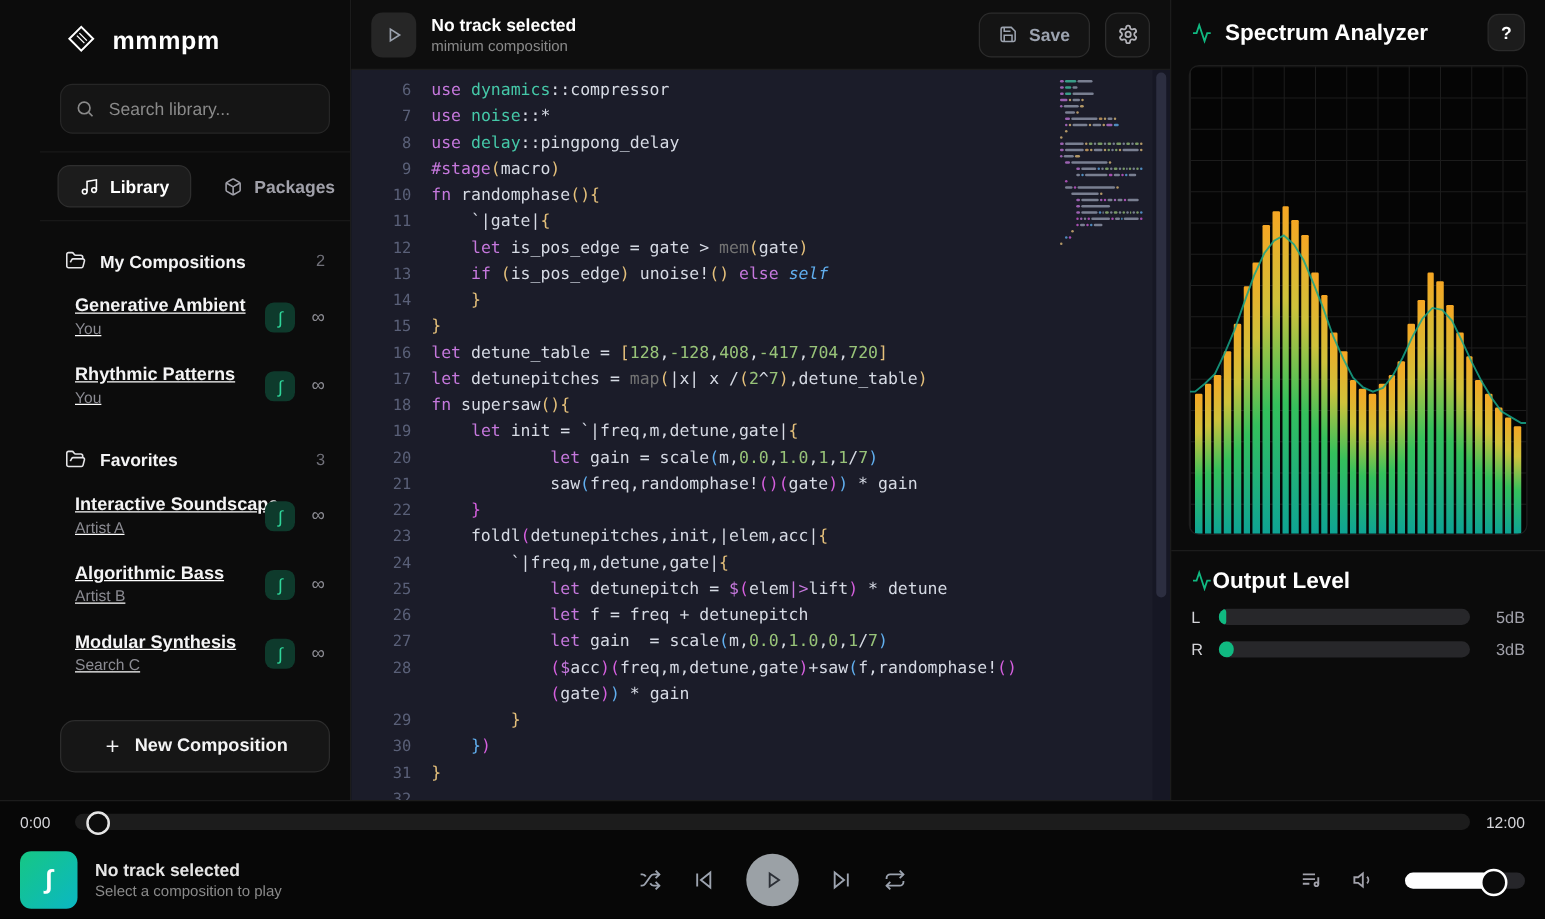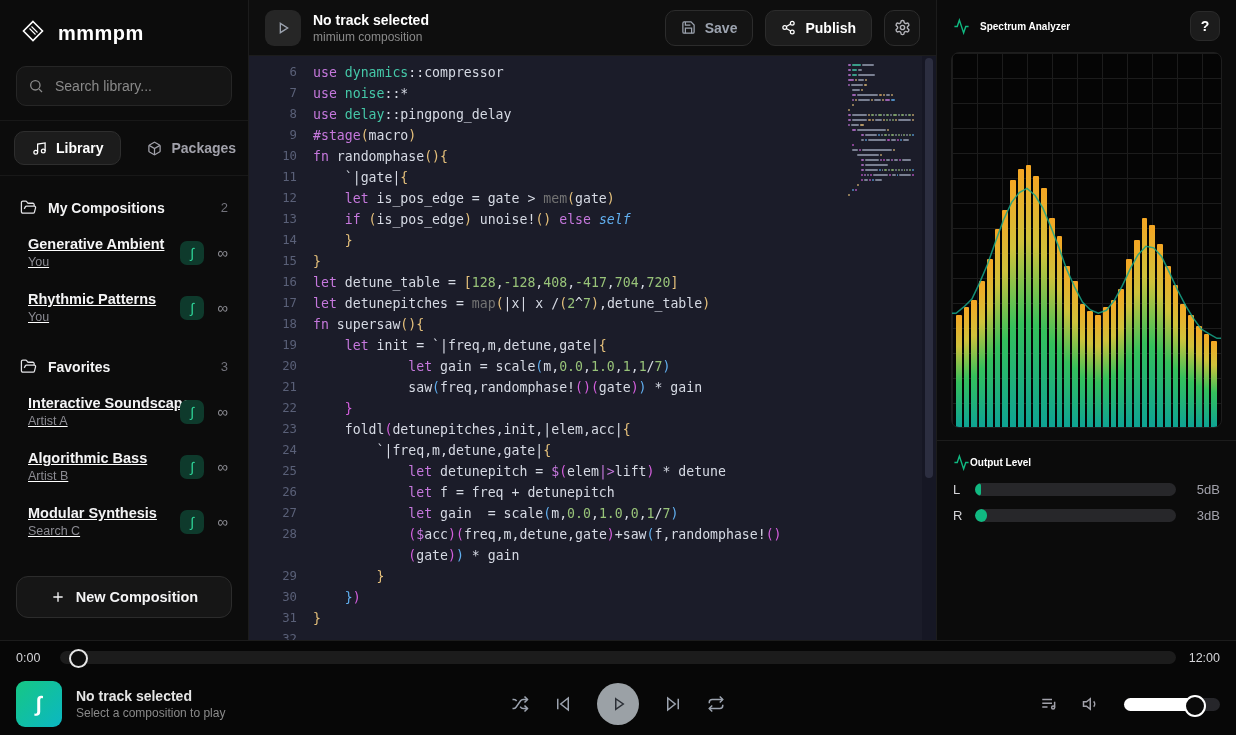--- a/index.html
+++ b/index.html
@@ -2,21 +2,21 @@
 <html><head>
 <meta charset="utf-8">
 <style>
   html,body{margin:0;padding:0;background:#000;}
   .app{position:relative;width:1236px;height:735px;background:#0a0a0a;color:#fff;
        font-family:"Liberation Sans",sans-serif;overflow:hidden;}
   .main-row{display:flex;height:640px;}
 
   
   .sidebar{width:248px;flex:0 0 248px;background:#0c0c0c;border-right:1px solid #1c1c1c;
-           display:flex;flex-direction:column;}
+           display:flex;flex-direction:column;padding-left:32px;}
   .logo-row{display:flex;align-items:center;gap:12px;padding:18px 20px 14px 20px;}
   .logo-text{font-size:20px;font-weight:700;letter-spacing:.5px;}
   .search-wrap{position:relative;margin:4px 16px 14px 16px;}
   .search-wrap svg{position:absolute;left:12px;top:12px;}
   .search-input{width:100%;box-sizing:border-box;height:40px;background:#151515;border:1px solid #262626;
                 border-radius:10px;color:#e5e5e5;padding:0 10px 0 38px;font-size:14px;outline:none;
                 font-family:"Liberation Sans",sans-serif;}
   .search-input::placeholder{color:#8a8a8a;}
   .tabs-row{display:flex;gap:8px;padding:10px 14px;border-top:1px solid #181818;border-bottom:1px solid #181818;align-items:flex-end;}
   .tab{display:flex;align-items:center;gap:9px;padding:8px 17px;border-radius:10px;font-size:14px;
@@ -65,21 +65,21 @@
   .minimap{position:absolute;top:8px;right:22px;width:66px;}
   .mm-row{height:2px;margin-bottom:3px;display:flex;gap:1px;}
   .mm-seg{height:2px;border-radius:1px;opacity:.75;}
   .scrollbar{position:absolute;right:0;top:0;bottom:0;width:14px;background:#161724;}
   .scroll-thumb{position:absolute;left:3px;top:2px;width:8px;height:72%;border-radius:4px;background:#2c2e40;}
 
   
   .rightpanel{width:300px;flex:0 0 300px;background:#0b0b0b;border-left:1px solid #1c1c1c;
               display:flex;flex-direction:column;box-sizing:border-box;}
   .rp-header{height:52px;flex:0 0 52px;display:flex;align-items:center;gap:10px;padding:0 16px;}
-  .rp-title{font-size:10px;font-weight:700;}
+  .rp-title{font-size:18px;font-weight:700;}
   .help-btn{margin-left:auto;width:30px;height:30px;border-radius:9px;background:#1c1c1c;
             border:1px solid #2a2a2a;color:#fff;font-size:14px;font-weight:700;display:flex;
             align-items:center;justify-content:center;cursor:pointer;}
   .spectrum{margin:0 14px;height:374px;position:relative;background:#050505;border:1px solid #1e1e1e;
             border-radius:8px;overflow:hidden;
             background-image:linear-gradient(#1c1c1c 1px,transparent 1px),
                              linear-gradient(90deg,#1c1c1c 1px,transparent 1px);
             background-size:25px 25px;}
   .bars{position:absolute;left:4px;right:4px;bottom:0;top:0;display:flex;align-items:flex-end;gap:2px;}
   .bar{flex:1;border-radius:1px 1px 0 0;}
@@ -243,29 +243,20 @@
           <div class="tb-title">No track selected</div>
           <div class="tb-sub">mimium composition</div>
         </div>
         <div class="tb-spacer"></div>
         <button class="btn save">
           <svg width="15" height="15" viewBox="0 0 24 24" fill="none" stroke="#9ca3af" stroke-width="2">
               <path d="M19 21H5a2 2 0 0 1-2-2V5a2 2 0 0 1 2-2h11l5 5v11a2 2 0 0 1-2 2z"></path>
               <path d="M17 21v-8H7v8M7 3v5h8"></path>
             </svg>
           <span>Save</span>
-        </button>
-        <button class="btn publish">
-          <svg width="15" height="15" viewBox="0 0 24 24" fill="none" stroke="#fff" stroke-width="2">
-              <circle cx="18" cy="5" r="3"></circle>
-              <circle cx="6" cy="12" r="3"></circle>
-              <circle cx="18" cy="19" r="3"></circle>
-              <path d="m8.6 13.5 6.8 4M15.4 6.5l-6.8 4"></path>
-            </svg>
-          <span>Publish</span>
         </button>
         <button class="btn icononly">
           <svg width="17" height="17" viewBox="0 0 24 24" fill="none" stroke="#b3b3b9" stroke-width="2">
               <path d="M12.22 2h-.44a2 2 0 0 0-2 2v.18a2 2 0 0 1-1 1.73l-.43.25a2 2 0 0 1-2 0l-.15-.08a2 2 0 0 0-2.73.73l-.22.38a2 2 0 0 0 .73 2.73l.15.1a2 2 0 0 1 1 1.72v.51a2 2 0 0 1-1 1.74l-.15.09a2 2 0 0 0-.73 2.73l.22.38a2 2 0 0 0 2.73.73l.15-.08a2 2 0 0 1 2 0l.43.25a2 2 0 0 1 1 1.73V20a2 2 0 0 0 2 2h.44a2 2 0 0 0 2-2v-.18a2 2 0 0 1 1-1.73l.43-.25a2 2 0 0 1 2 0l.15.08a2 2 0 0 0 2.73-.73l.22-.39a2 2 0 0 0-.73-2.73l-.15-.08a2 2 0 0 1-1-1.74v-.5a2 2 0 0 1 1-1.74l.15-.09a2 2 0 0 0 .73-2.73l-.22-.38a2 2 0 0 0-2.73-.73l-.15.08a2 2 0 0 1-2 0l-.43-.25a2 2 0 0 1-1-1.73V4a2 2 0 0 0-2-2z"></path>
               <circle cx="12" cy="12" r="3"></circle>
             </svg>
         </button>
       </div>
 
       <div class="editor">

